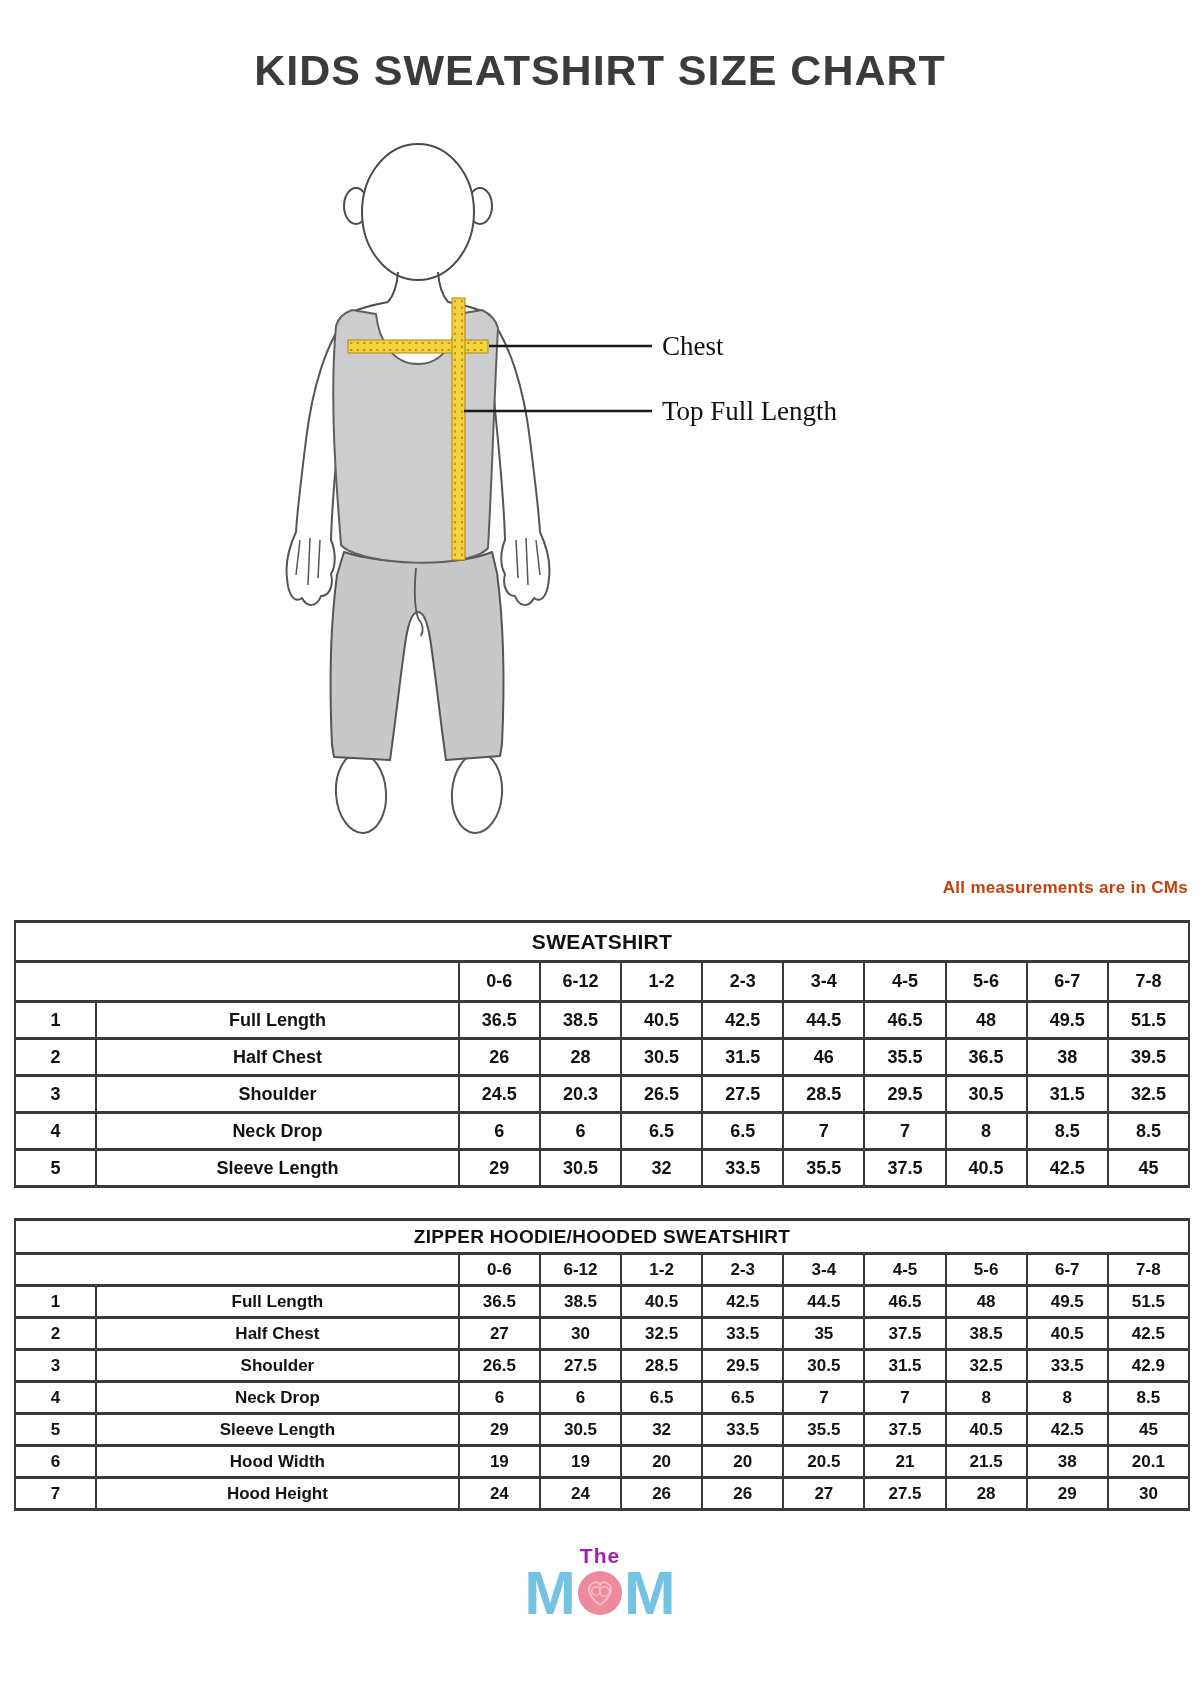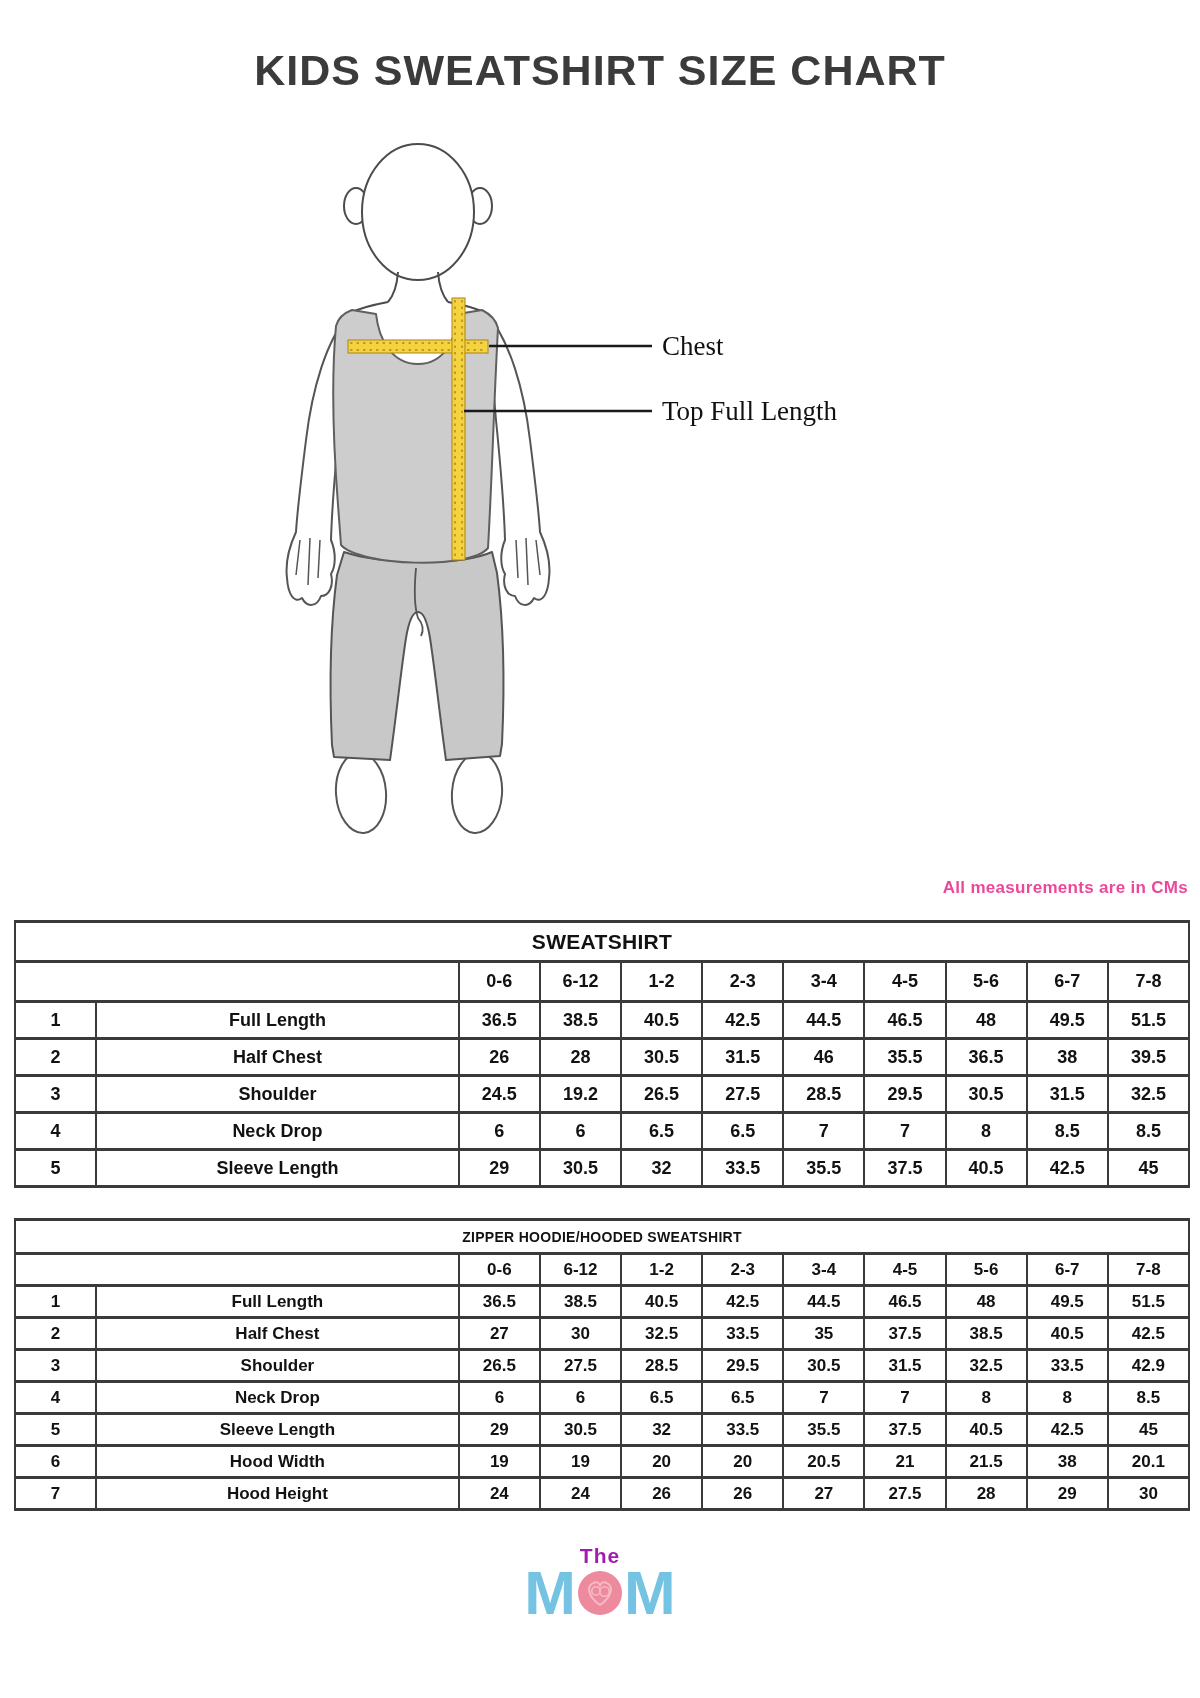--- a/index.html
+++ b/index.html
@@ -32,21 +32,21 @@
     top: 0;
     left: 0;
   }
   .units-note {
     position: absolute;
     top: 878px;
     right: 12px;
     font-size: 17px;
     font-weight: 600;
     letter-spacing: 0.3px;
-    color: #ec4899;
+    color: #c2410c;
   }
   table.size-table {
     position: absolute;
     left: 14px;
     width: 1176px;
     border-collapse: collapse;
     table-layout: fixed;
     background: #ffffff;
   }
   #table-0 { top: 920px; padding-left: 44px; }
@@ -60,21 +60,21 @@
     color: #121212;
     padding: 0;
     overflow: hidden;
     white-space: nowrap;
   }
   #table-0 td { font-size: 18px; font-weight: 700; }
   #table-1 td { font-size: 17px; font-weight: 700; }
   #table-0 tr.title-row td { height: 37px; font-size: 21px; letter-spacing: 0.3px; }
   #table-0 tr.size-row td  { height: 37px; }
   #table-0 tr.data-row td  { height: 34px; }
-  #table-1 tr.title-row td { height: 31px; font-size: 14px; letter-spacing: 0.3px; }
+  #table-1 tr.title-row td { height: 31px; font-size: 19px; letter-spacing: 0.3px; }
   #table-1 tr.size-row td  { height: 29px; }
   #table-1 tr.data-row td  { height: 29px; }
   .logo {
     position: absolute;
     top: 1545px;
     left: 0;
     width: 100%;
     text-align: center;
     font-weight: 700;
     line-height: 1;
@@ -262,21 +262,21 @@
           <td>46</td>
           <td>35.5</td>
           <td>36.5</td>
           <td>38</td>
           <td>39.5</td>
         </tr>
         <tr class="data-row">
           <td>3</td>
           <td>Shoulder</td>
           <td>24.5</td>
-          <td>19.2</td>
+          <td>20.3</td>
           <td>26.5</td>
           <td>27.5</td>
           <td>28.5</td>
           <td>29.5</td>
           <td>30.5</td>
           <td>31.5</td>
           <td>32.5</td>
         </tr>
         <tr class="data-row">
           <td>4</td>

